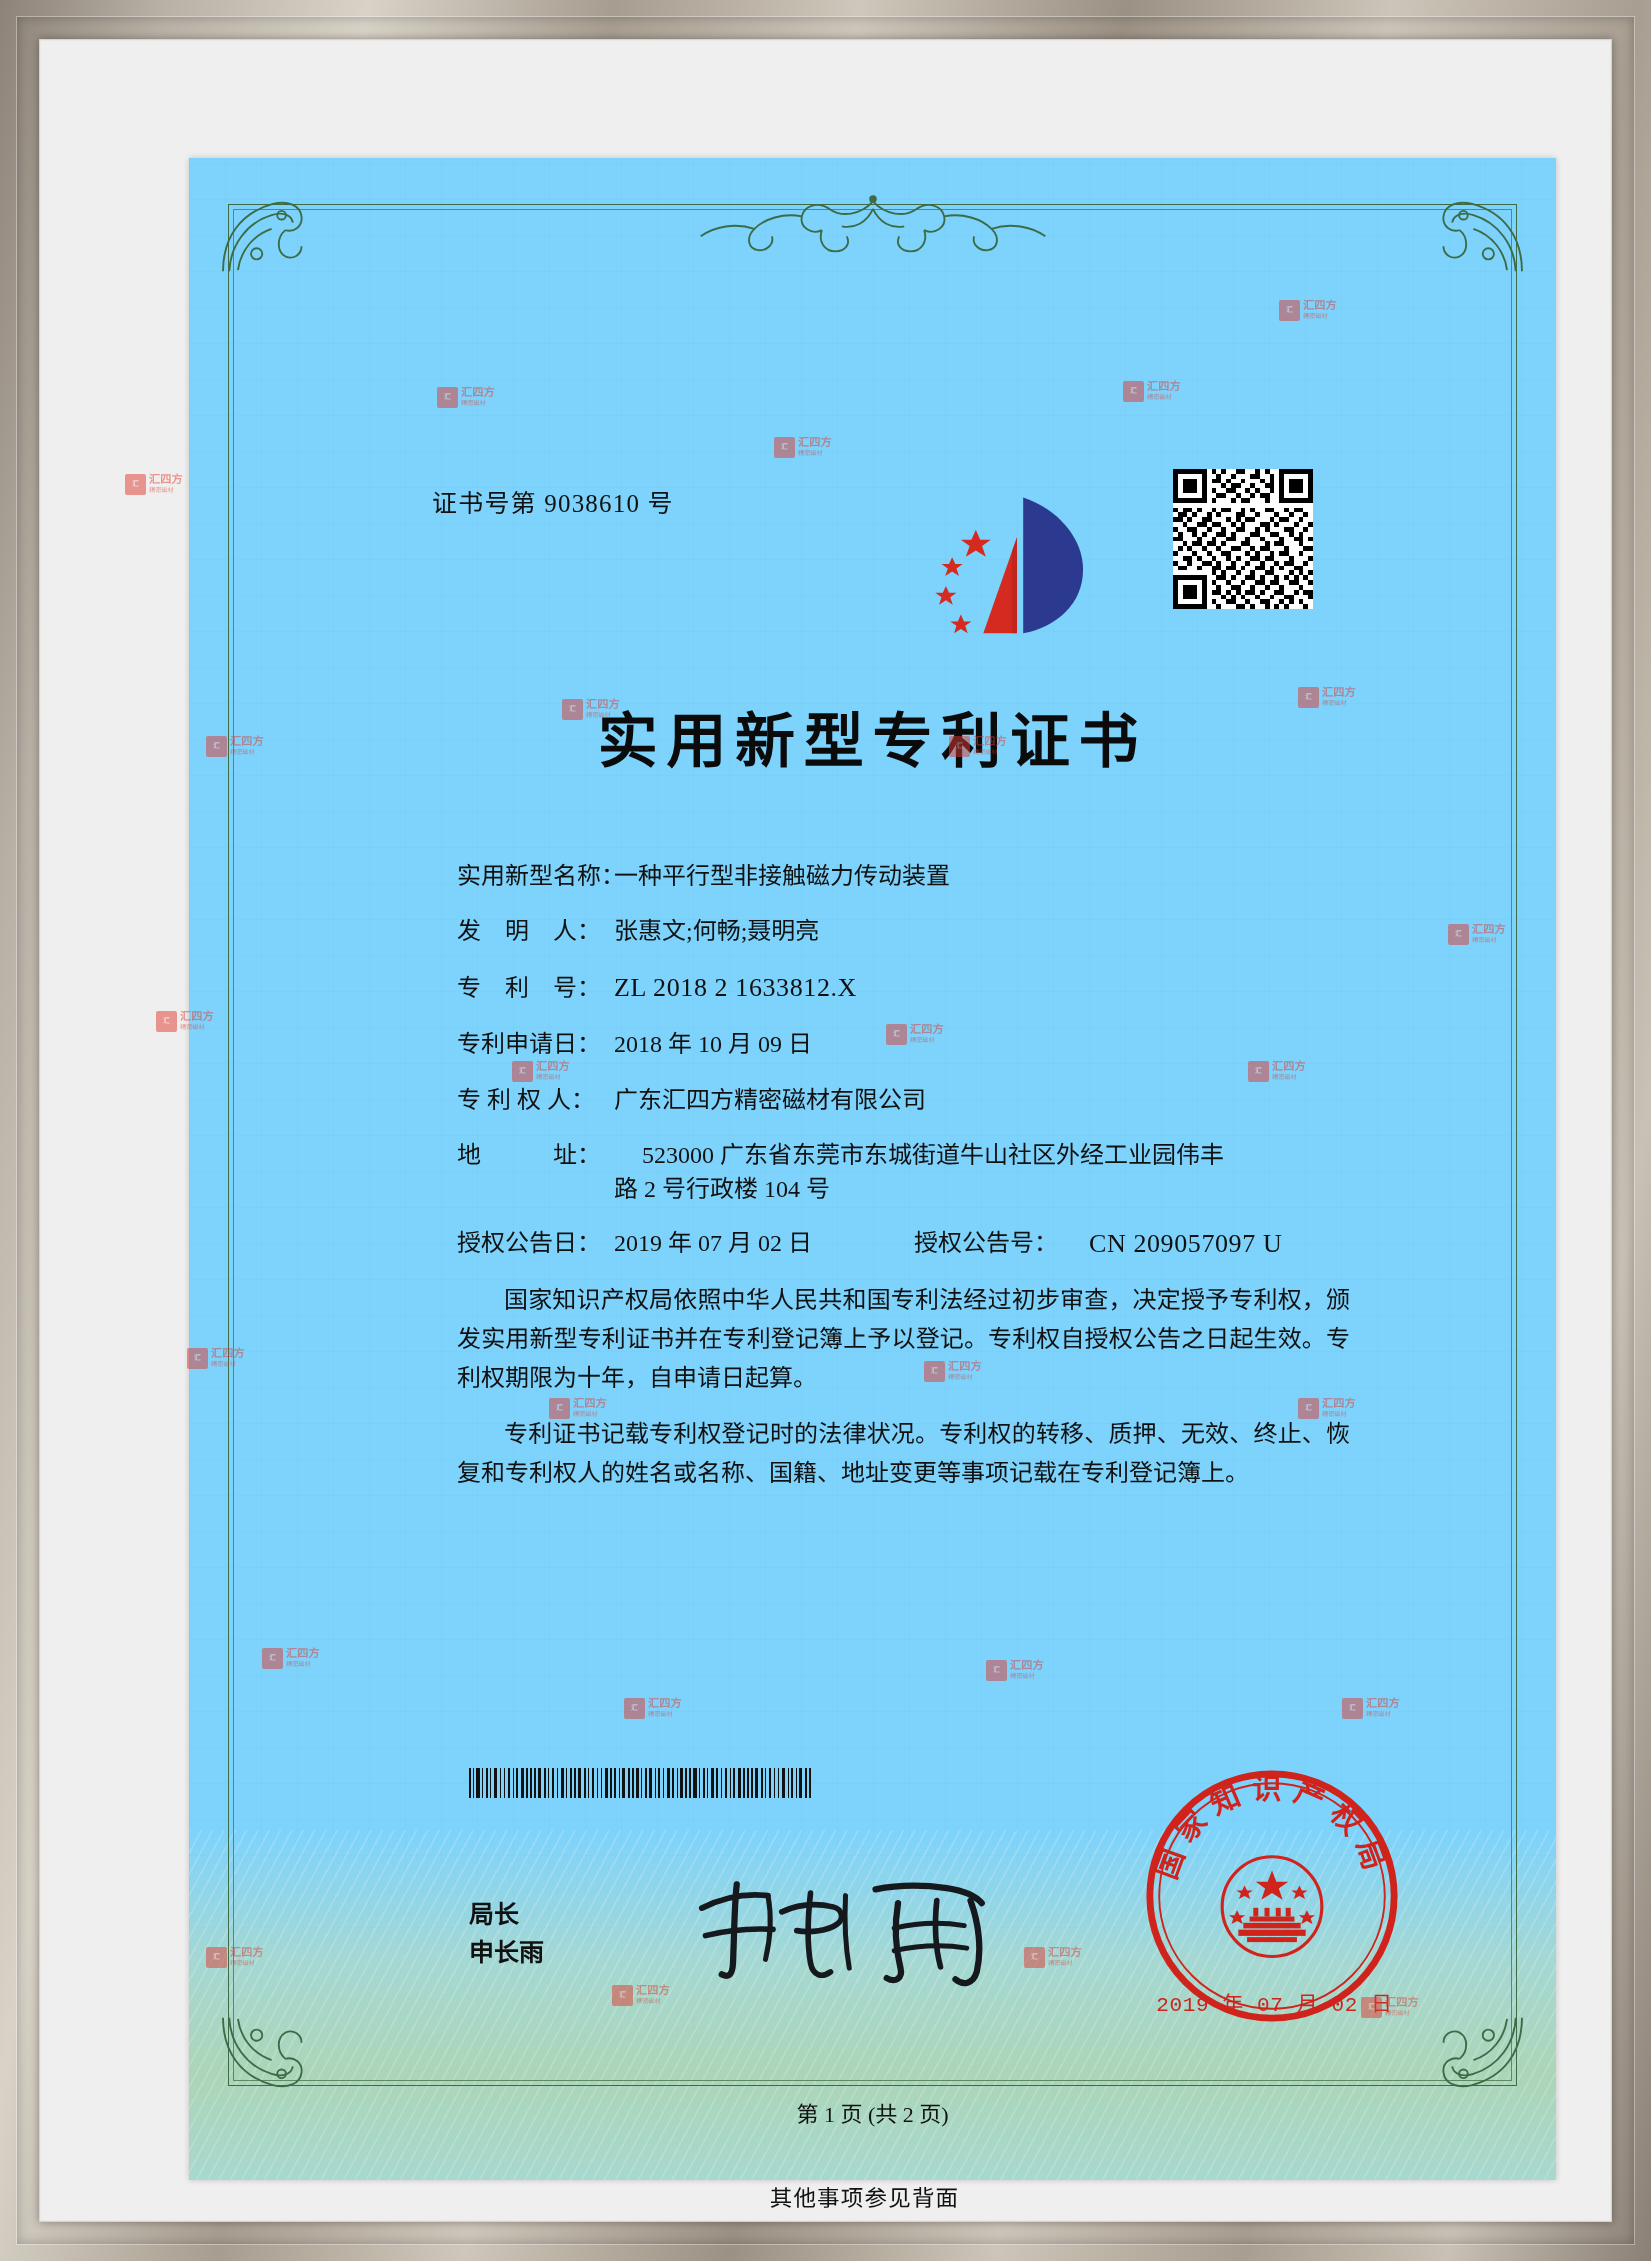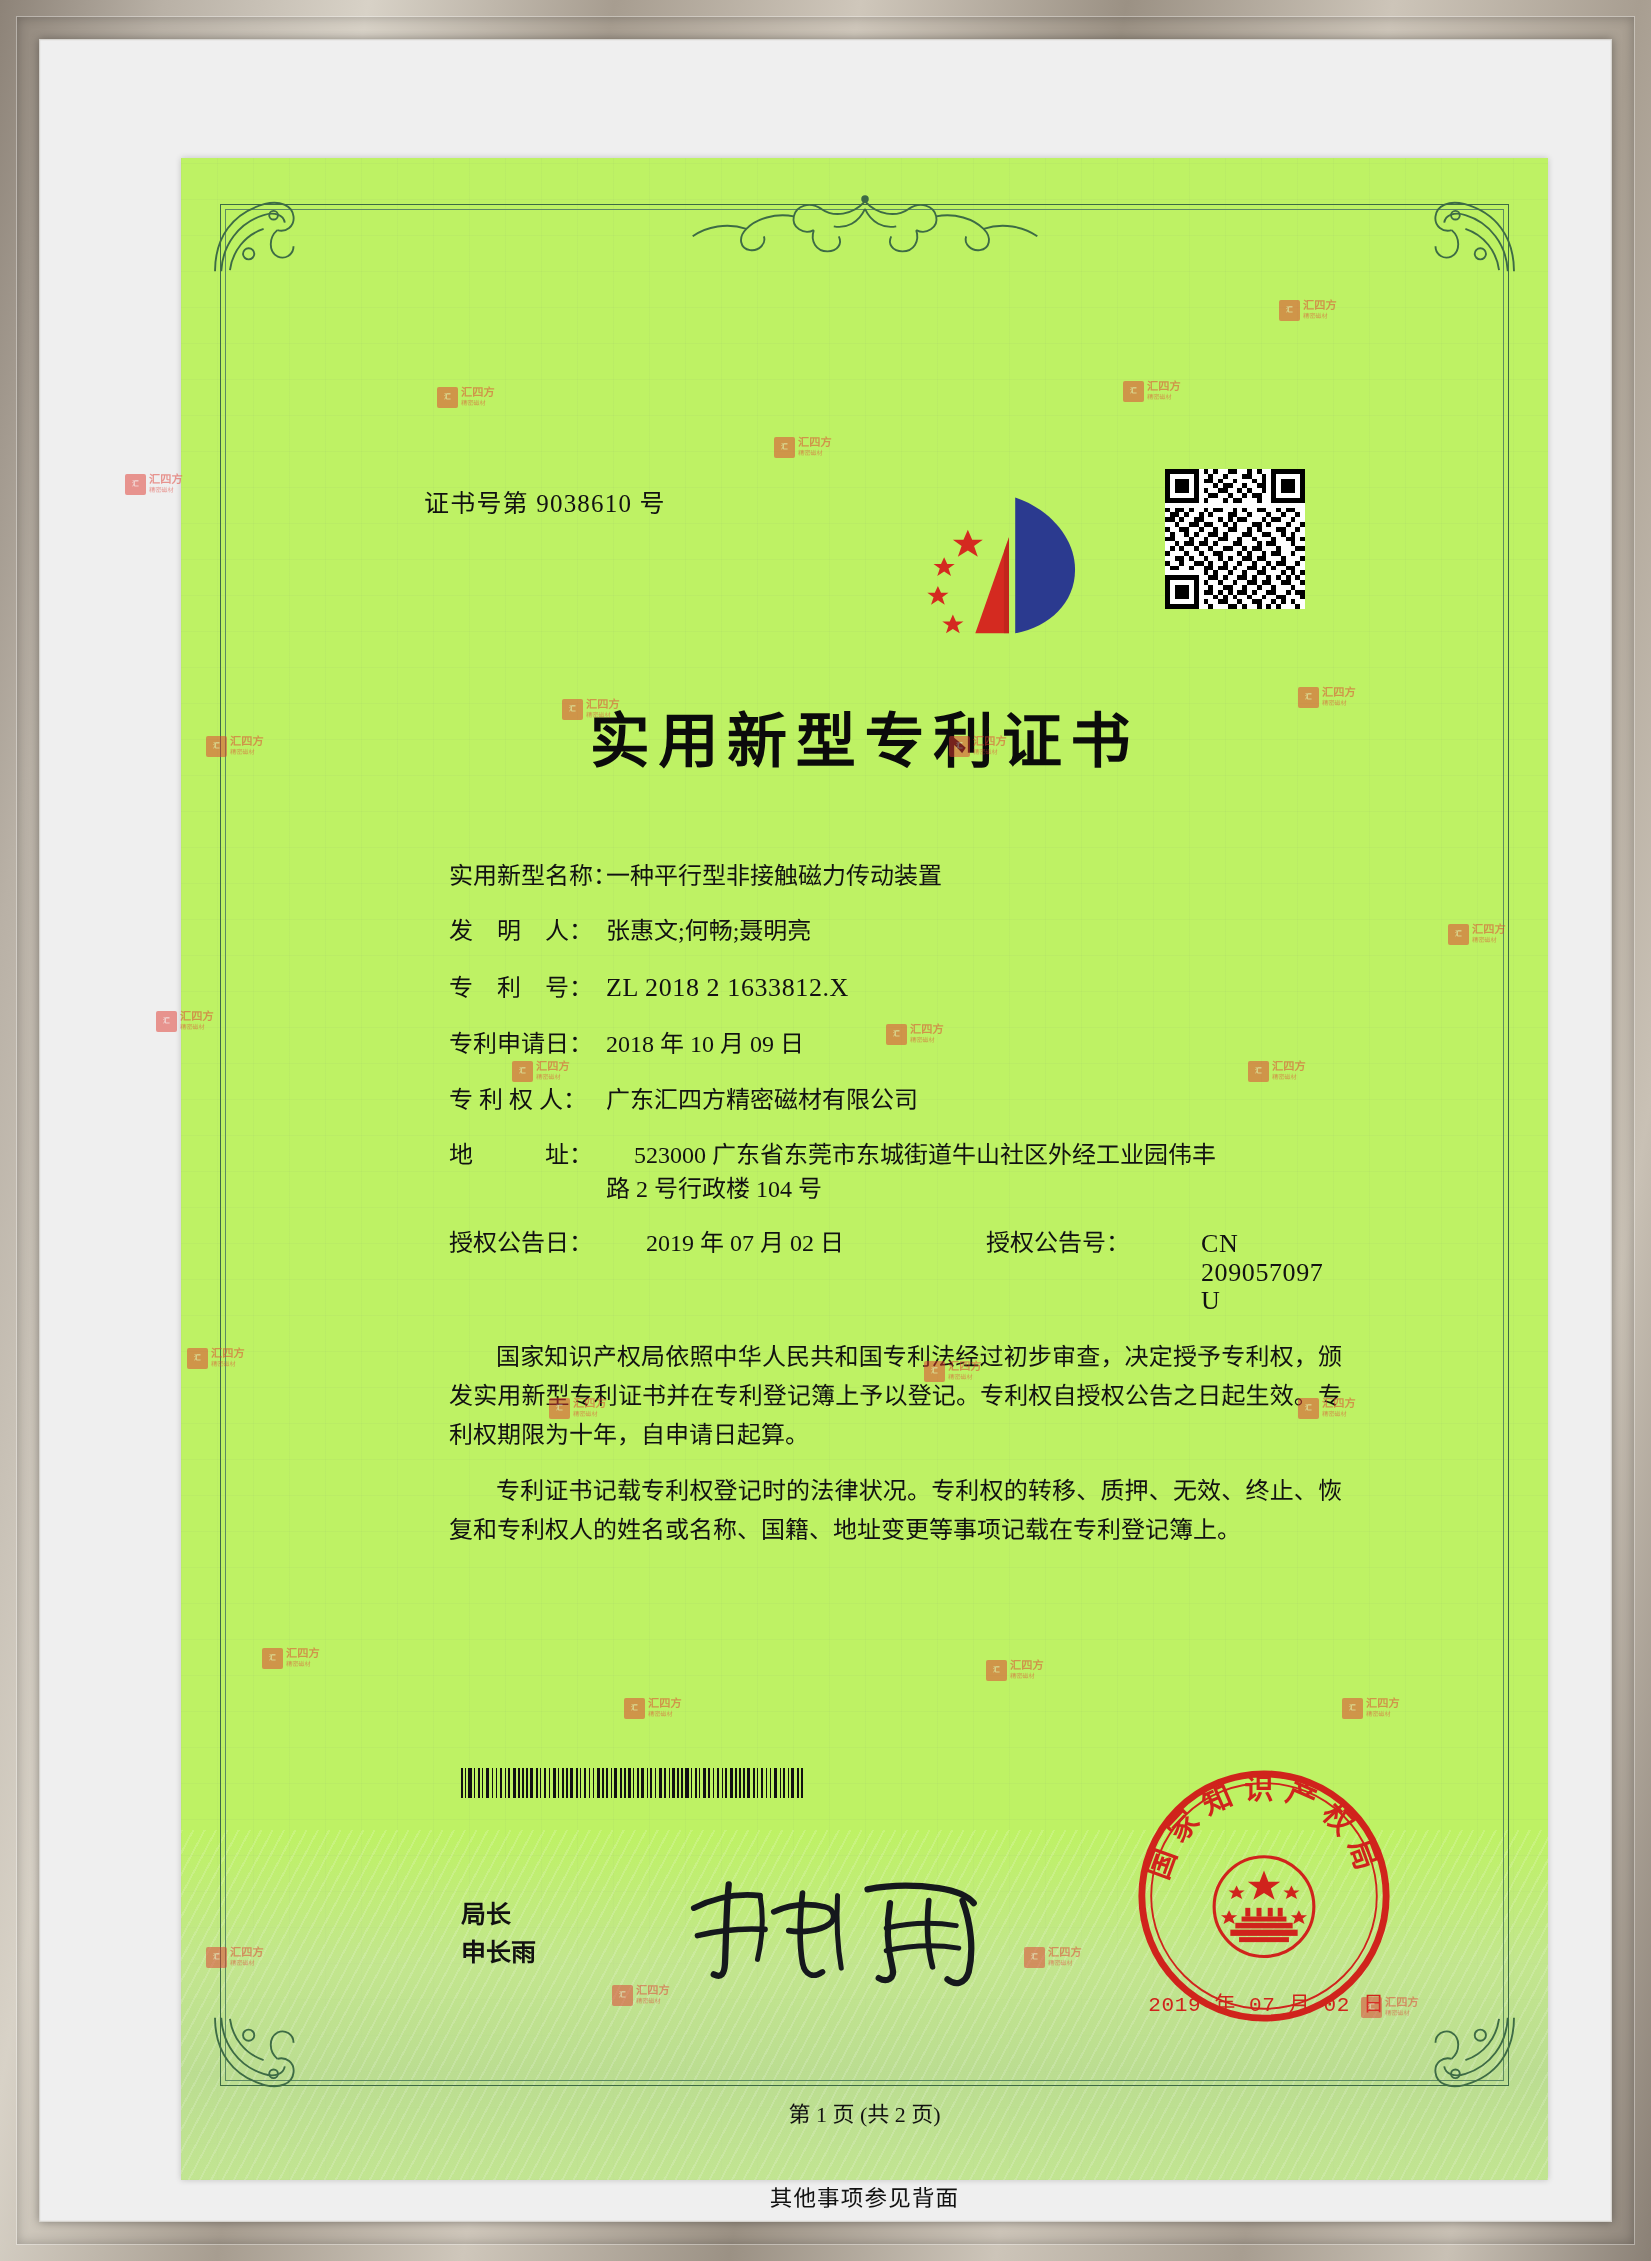--- a/index.html
+++ b/index.html
@@ -27,22 +27,22 @@
   }
   .mat{
     position:absolute;left:39px;top:39px;right:39px;bottom:39px;
     background:#efefef;
     box-shadow:inset 0 0 0 1.2px #d6d4cf, 0 0 8.7px rgba(0,0,0,.35);
     box-sizing:border-box;
   }
 
   
   .paper{
-    position:absolute;left:142px;top:119px;width:1367px;height:2022px;
-    background:#bef264;
+    position:absolute;left:150px;top:119px;width:1367px;height:2022px;
+    background:#7dd3fc;
     box-shadow:0 0 6.2px rgba(0,0,0,.18);
     box-sizing:border-box;
     overflow:hidden;
   }
   
   .paper:before{
     content:"";position:absolute;inset:0;
     background-image:
       repeating-linear-gradient(0deg, rgba(120,140,120,.055) 0 0.6px, transparent 0.6px 36px),
       repeating-linear-gradient(90deg, rgba(120,140,120,.055) 0 0.6px, transparent 0.6px 36px);
@@ -106,21 +106,21 @@
   }
   .row{display:flex;align-items:center;margin-bottom:29px;}
   .row .lbl{
     width:157px;flex:0 0 157px;
     letter-spacing:0;white-space:nowrap;
   }
   .row .val{flex:1;}
   .mono{font-family:Liberation Serif, serif;letter-spacing:0.6px;font-size:26px;}
   .addr-line2{margin-left:157px;margin-top:7.5px;}
 
-  .grant-row{display:flex;align-items:flex-start;margin-bottom:22.5px;gap:40px;}
+  .grant-row{display:flex;align-items:flex-start;margin-bottom:22.5px;}
   .grant-row .g1-lbl{width:157px;flex:0 0 157px;white-space:nowrap;}
   .grant-row .g1-val{width:300px;flex:0 0 300px;}
   .grant-row .g2-lbl{width:175px;flex:0 0 175px;white-space:nowrap;}
   .grant-row .g2-val{flex:1;}
 
   .para{
     font-size:24px;line-height:1.62;color:#111;text-align:justify;
     text-indent:47px;margin-top:17.5px;
   }
 

